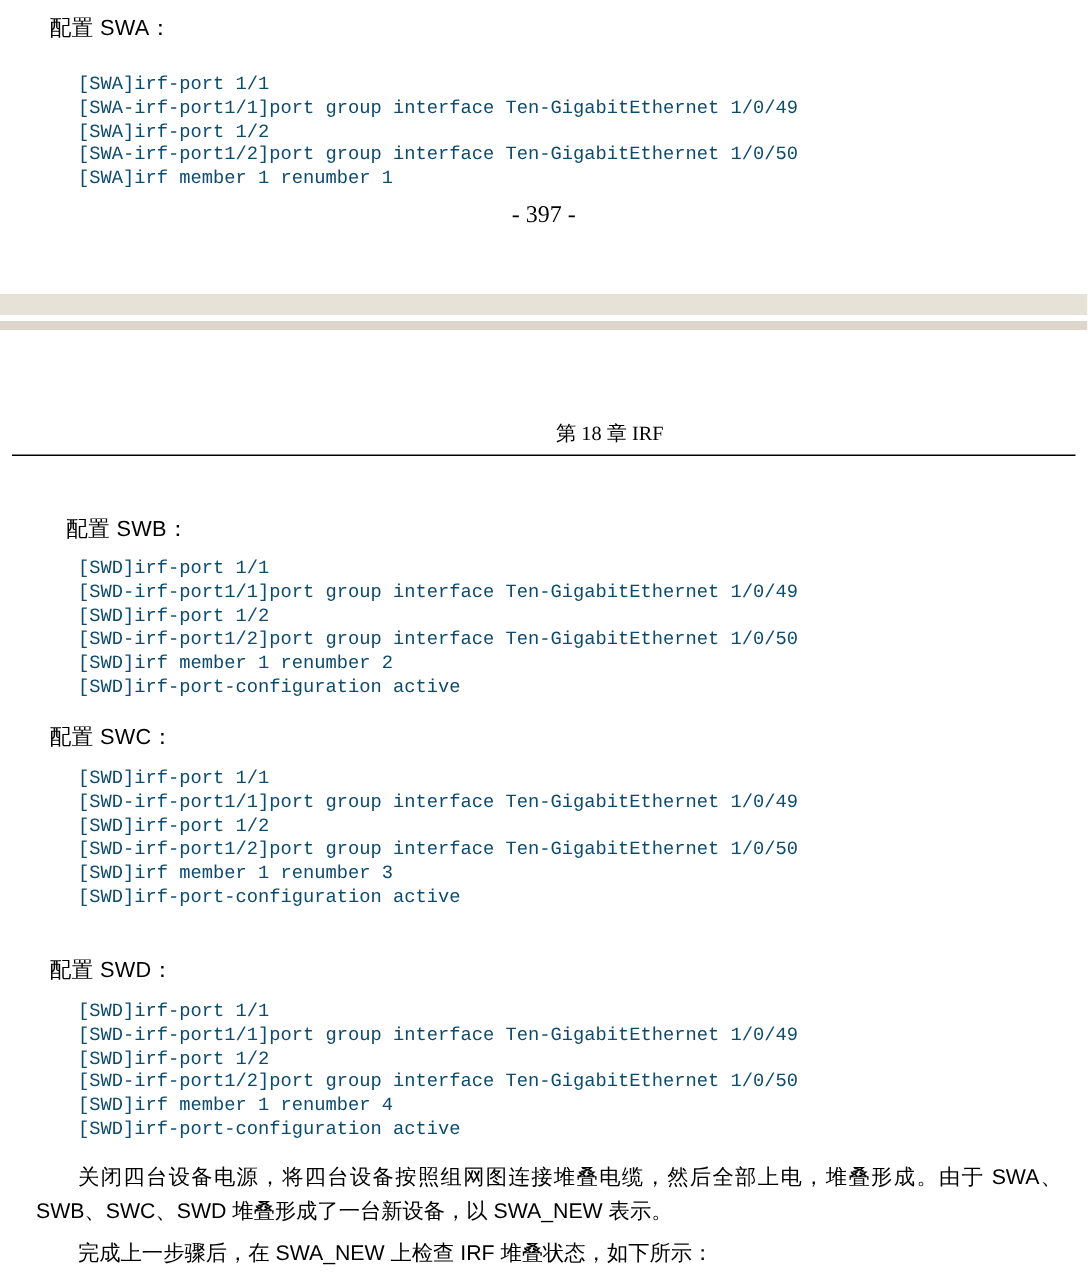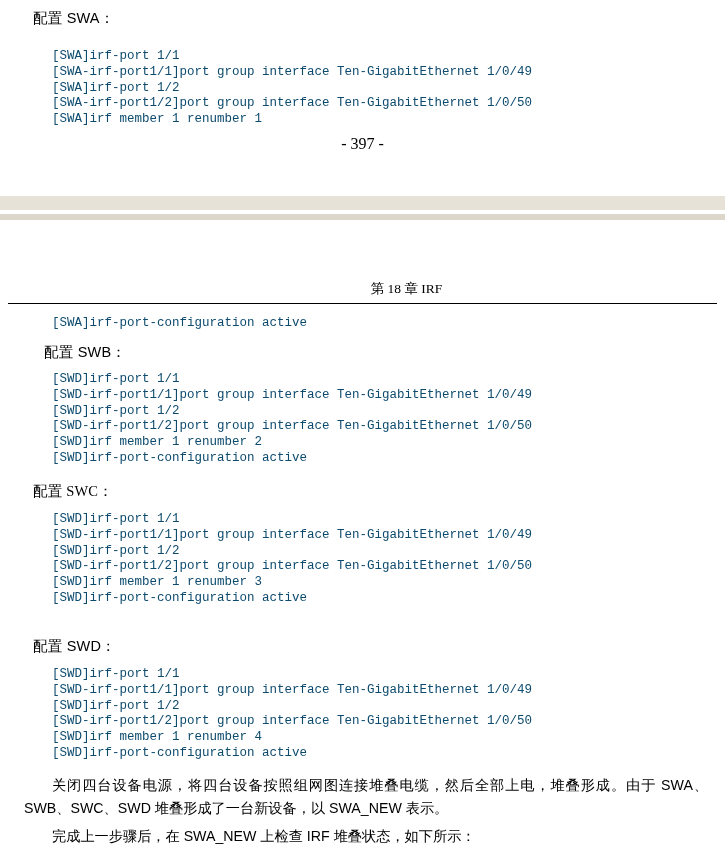--- a/index.html
+++ b/index.html
@@ -125,31 +125,30 @@
   <div class="gap-band"></div>
   <div class="gap-white"></div>
   <div class="gap-band2"></div>
 
   <div class="frag-bottom">
 
     <div class="running-head" style="position:absolute; left:0; top:60px;margin-left:44px;">第 18 章  IRF</div>
 
     <div class="rule" style="position:absolute; left:8px; top:83px;"></div>
 
-    <div class="code-block" style="position:absolute; left:52px; top:96px;">[SWA]irf-port-configuration active</div>
 
     <div class="heading" style="position:absolute; left:44px; top:123px;">配置 SWB：</div>
     <div class="code-block" style="position:absolute; left:52px; top:152px;">[SWD]irf-port 1/1
 [SWD-irf-port1/1]port group interface Ten-GigabitEthernet 1/0/49
 [SWD]irf-port 1/2
 [SWD-irf-port1/2]port group interface Ten-GigabitEthernet 1/0/50
 [SWD]irf member 1 renumber 2
 [SWD]irf-port-configuration active</div>
 
-    <div class="heading" style="position:absolute; left:33px; top:262px;font-family:Liberation Serif, serif;">配置 SWC：</div>
+    <div class="heading" style="position:absolute; left:33px; top:262px;">配置 SWC：</div>
     <div class="code-block" style="position:absolute; left:52px; top:292px;">[SWD]irf-port 1/1
 [SWD-irf-port1/1]port group interface Ten-GigabitEthernet 1/0/49
 [SWD]irf-port 1/2
 [SWD-irf-port1/2]port group interface Ten-GigabitEthernet 1/0/50
 [SWD]irf member 1 renumber 3
 [SWD]irf-port-configuration active</div>
 
     <div class="heading" style="position:absolute; left:33px; top:417px;">配置 SWD：</div>
     <div class="code-block" style="position:absolute; left:52px; top:447px;">[SWD]irf-port 1/1
 [SWD-irf-port1/1]port group interface Ten-GigabitEthernet 1/0/49

